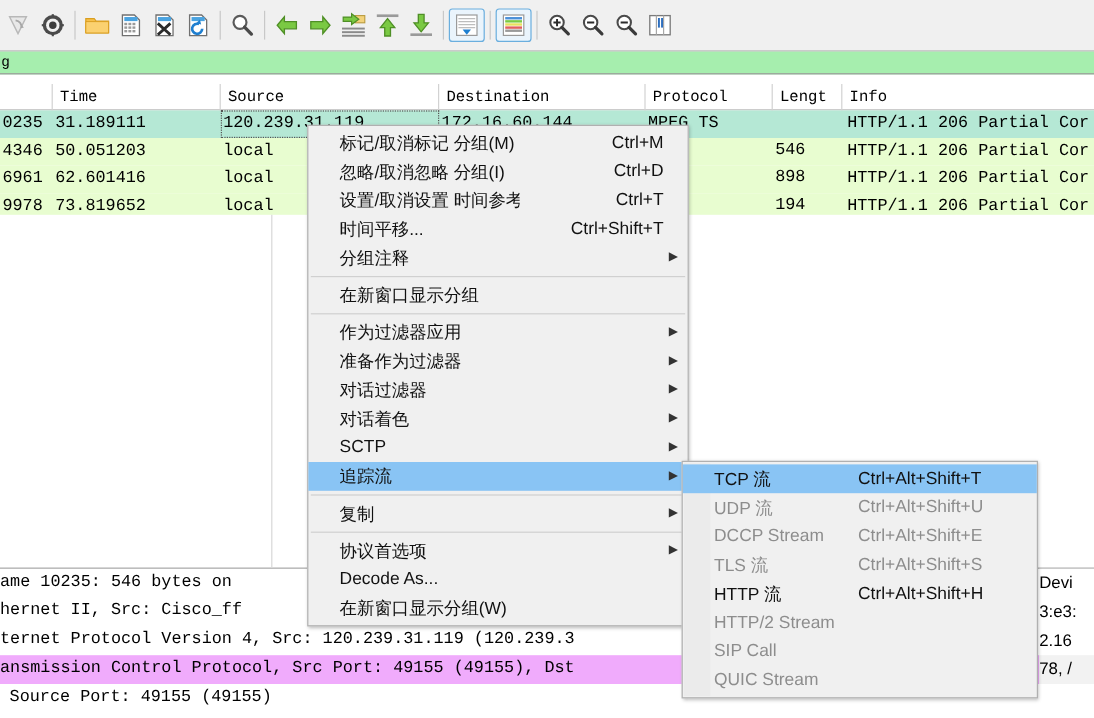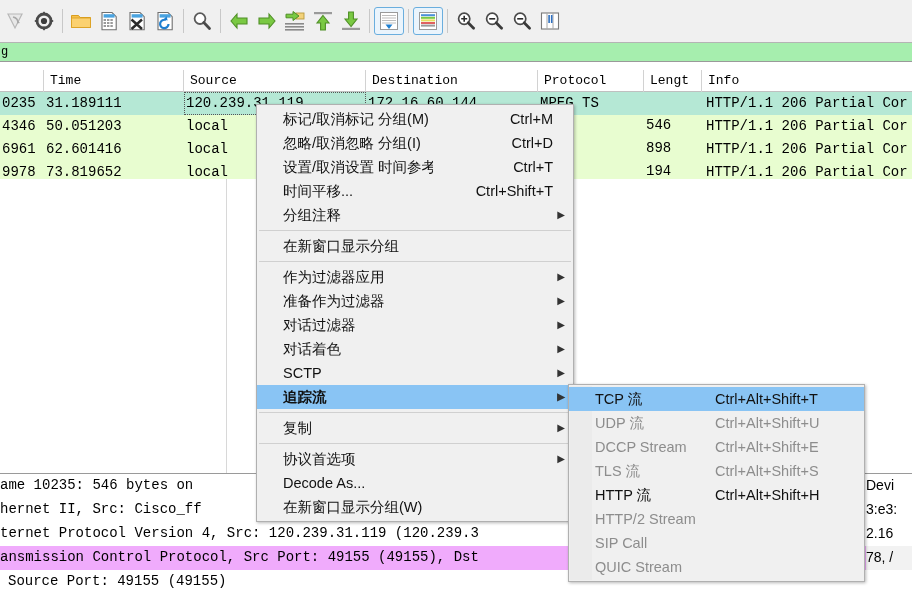--- a/index.html
+++ b/index.html
@@ -161,21 +161,21 @@
     height: 24px;
     display: flex; align-items: center;
     font-family: "Liberation Sans", sans-serif;
     font-size: 14.5px;
     color: #111;
     padding-left: 26px;
     padding-right: 8px;
     white-space: nowrap;
     z-index: 2;
   }
-  .mi.highlight { background: #89c4f4; font-weight: bold; }
+  .mi.highlight { background: #89c4f4; }
   .mi .mlabel { flex: 1 1 auto; overflow: hidden; }
   .mi .maccel {
     flex: 0 0 auto;
     font-size: 14.5px;
     color: #111;
     margin-left: 16px;
     width: 104px;
     text-align: right;
   }
   .mi .marrow {

